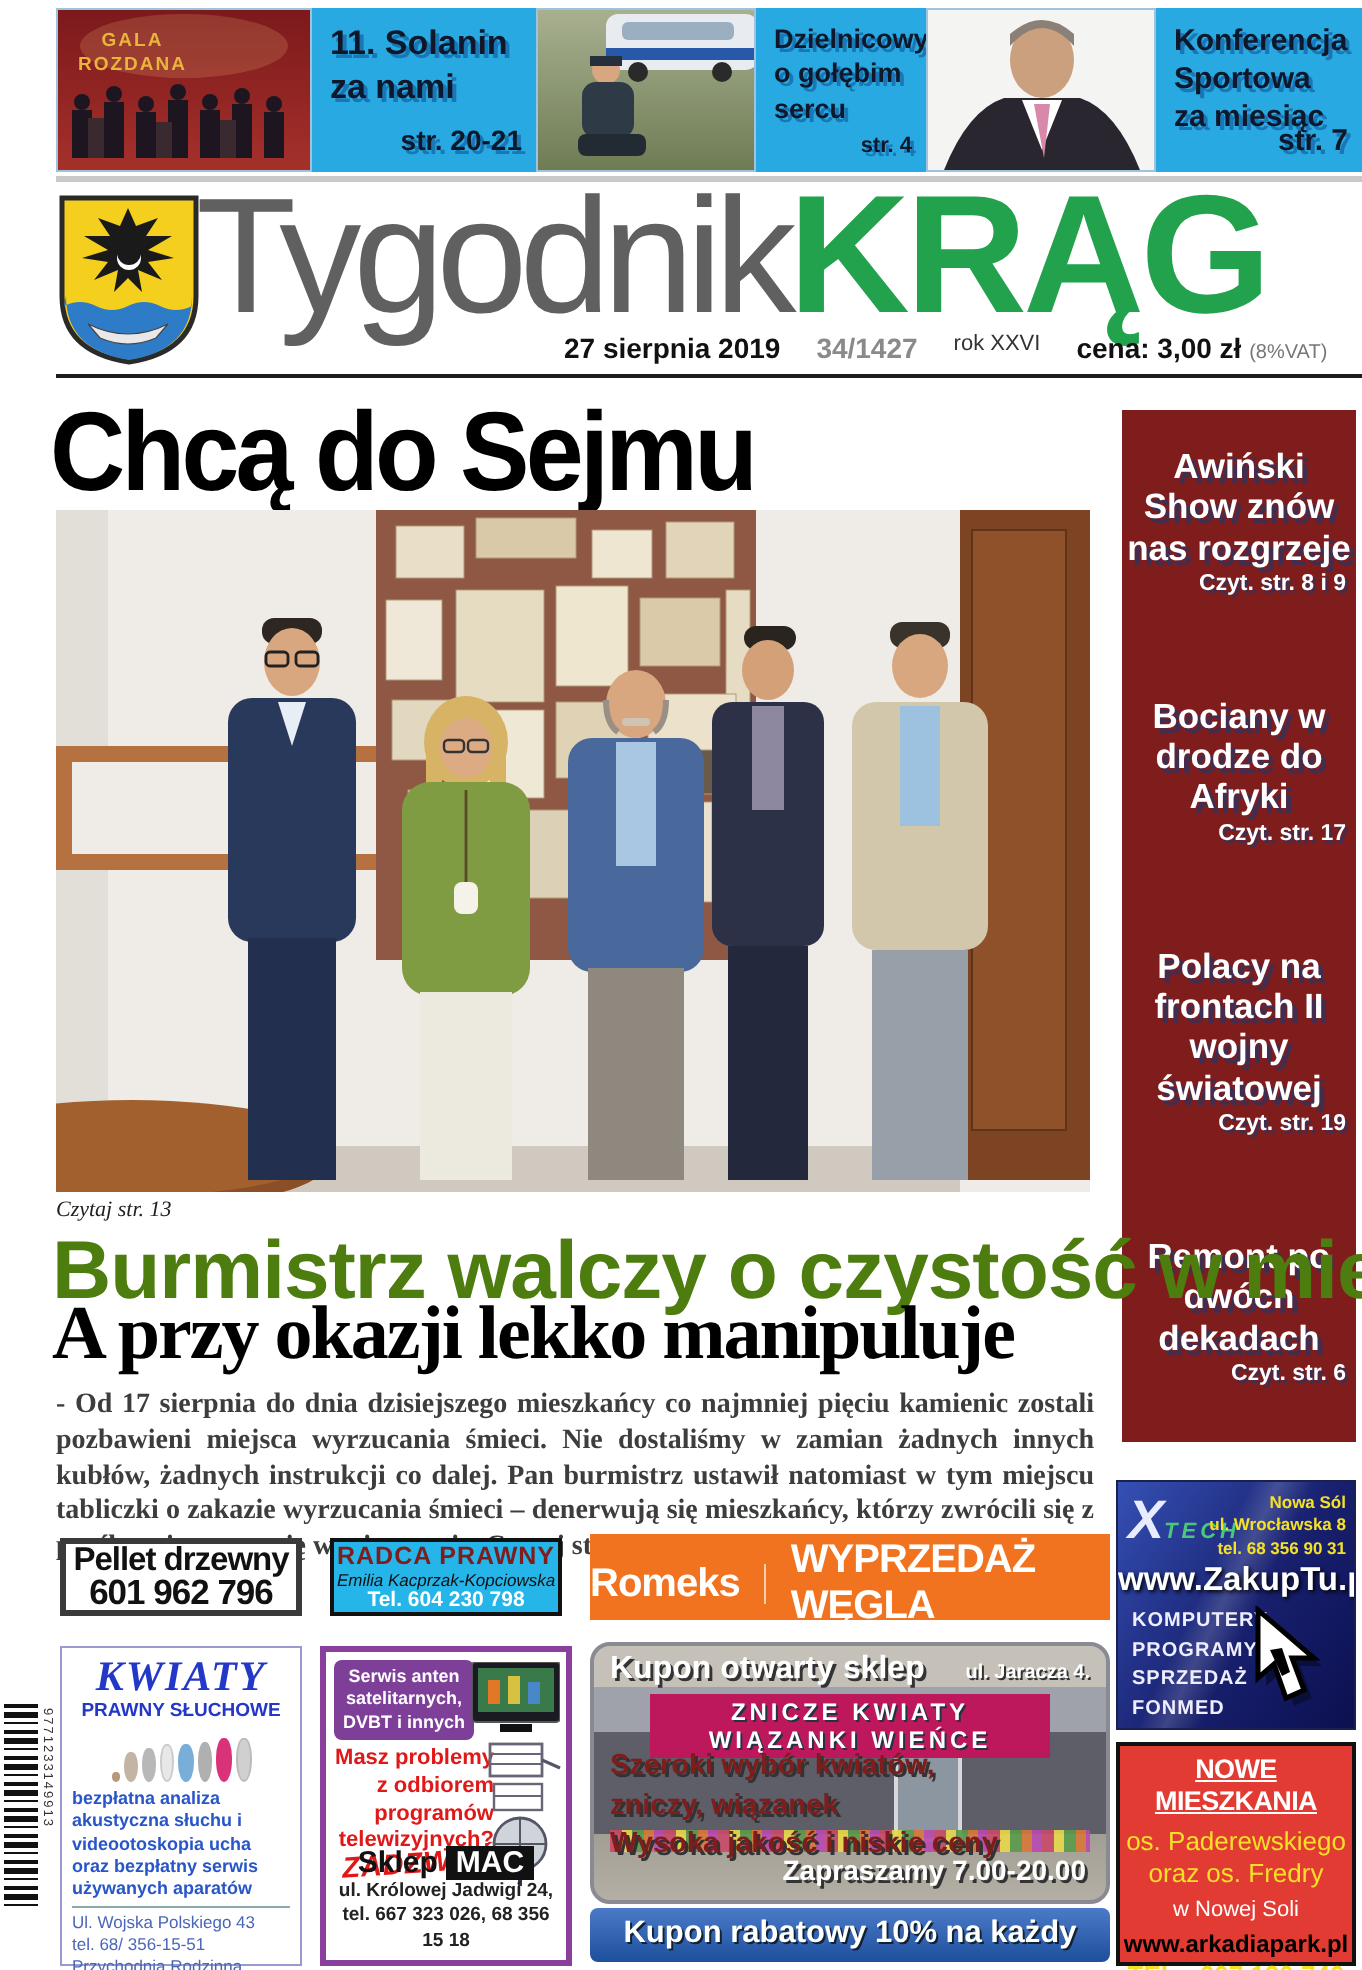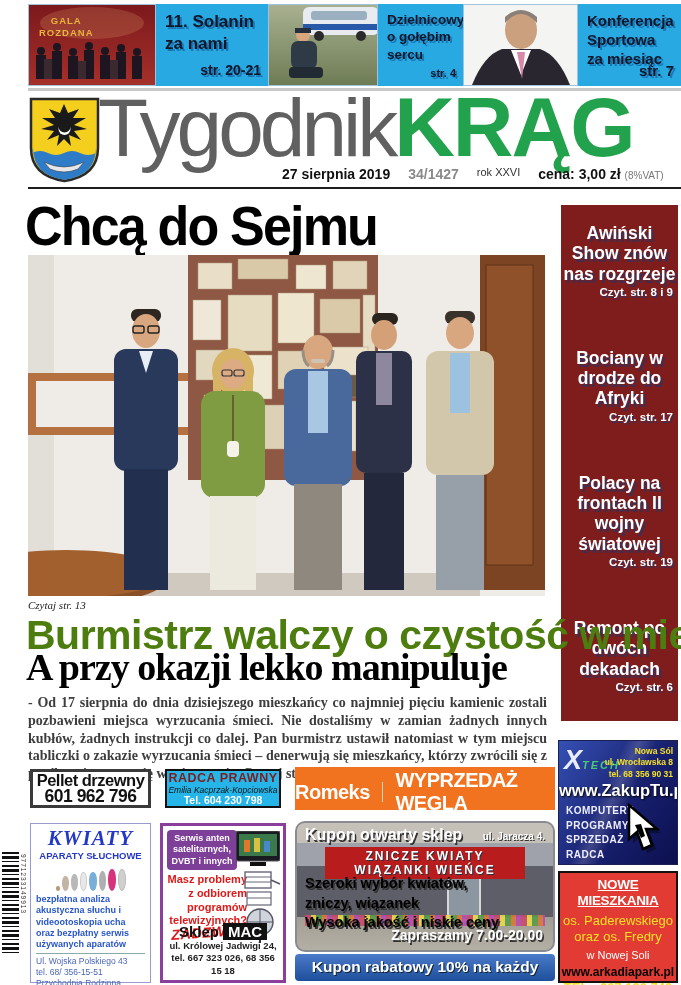--- a/index.html
+++ b/index.html
@@ -114,23 +114,23 @@
   .ad-znicze{left:295px;top:821px;width:260px;height:131px;border-radius:10px;overflow:hidden;
              border:2px solid #8a8a92;background:#9a9a9e}
   .zn-bg{position:absolute;inset:0;
          background:linear-gradient(180deg,#c6c1b8 0%,#c6c1b8 16%,#9fa2aa 16%,#9fa2aa 34%,#5e5e68 34%,#5e5e68 74%,#a39e94 74%,#b4afa4 100%)}
   .zn-door{position:absolute;left:150px;top:50px;width:34px;height:48px;background:#8c96a0;border:2px solid #d8d8dc}
   .zn-flowers{position:absolute;left:8px;right:8px;bottom:24px;height:11px;opacity:.9;
     background:repeating-linear-gradient(90deg,#c84a6a 0 6px,#e8d84a 6px 11px,#5a9a4a 11px 17px,#d87838 17px 22px,#b84ab0 22px 27px)}
   .zn-head{position:absolute;left:8px;right:8px;top:3px;display:flex;justify-content:space-between;align-items:baseline}
   .zn-new{color:#fff;font-weight:bold;font-size:16px;text-shadow:1.5px 1.5px 0 #333}
   .zn-street{color:#fff;font-weight:bold;font-size:10px;text-shadow:1px 1px 0 #333}
-  .zn-banner{position:absolute;left:28px;right:28px;top:24px;background:#b91c1c;color:#fff;font-weight:bold;
+  .zn-banner{position:absolute;left:28px;right:28px;top:24px;background:#be185d;color:#fff;font-weight:bold;
              font-size:12px;text-align:center;letter-spacing:2px;padding:2px 0;text-shadow:1px 1px 0 #234}
-  .zn-lines{position:absolute;left:8px;top:51px;color:#000000;font-weight:bold;font-size:14.5px;line-height:1.35;
+  .zn-lines{position:absolute;left:8px;top:51px;color:#7f1d1d;font-weight:bold;font-size:14.5px;line-height:1.35;
             text-shadow:1.5px 1.5px 0 #333}
   .zn-hours{position:absolute;right:10px;bottom:7px;color:#fff;font-weight:bold;font-size:14px;
             text-shadow:1.5px 1.5px 0 #333}
   .ad-coupon{left:295px;top:954px;width:260px;height:27px;border-radius:4px;
              background:linear-gradient(180deg,#4a7ac8,#1e4f9c);color:#fff;font-weight:bold;font-size:15.5px;
              text-align:center;line-height:26px;text-shadow:1px 1px 0 #123}
 
   
   .ad-xtech{left:558px;top:740px;width:120px;height:125px;border:1px solid #1a2050;overflow:hidden;
             background:linear-gradient(125deg,#3550b4 0%,#18206e 55%,#0c1050 100%)}
@@ -393,21 +393,21 @@
       <span>WYPRZEDAŻ WĘGLA</span>
     </div>
     <div class="r2">tel.: 601 962 796</div>
   </div>
 
   <div class="abs barcode"></div>
   <div class="abs barcode-num">9771233149913</div>
 
   <div class="abs ad-fonmed">
     <div class="fm-brand">KWIATY</div>
-    <div class="fm-sub">APARATY SŁUCHOWE</div>
+    <div class="fm-sub">PRAWNY SŁUCHOWE</div>
     <div class="fm-aids">
       <i style="width:4px;height:5px;background:#b89878"></i>
       <i style="width:7px;height:15px;background:#c4b4a4"></i>
       <i style="width:7px;height:17px;background:#b8b8b8"></i>
       <i style="width:7px;height:19px;background:#e8e8e8;border:1px solid #ccc"></i>
       <i style="width:8px;height:19px;background:#78aed8"></i>
       <i style="width:7px;height:20px;background:#b0b0b0"></i>
       <i style="width:8px;height:22px;background:#d8337a"></i>
       <i style="width:8px;height:22px;background:#d0d0d0;border:1px solid #bbb"></i>
     </div>
@@ -479,21 +479,21 @@
     <div class="xt-contact">
       <div>Nowa Sól</div>
       <div>ul. Wrocławska 8</div>
       <div>tel. 68 356 90 31</div>
     </div>
     <div class="xt-url">www.ZakupTu.pl</div>
     <div class="xt-list">
       <div>KOMPUTERY</div>
       <div>PROGRAMY</div>
       <div>SPRZEDAŻ</div>
-      <div>RADCA</div>
+      <div>FONMED</div>
       <div>USŁUGI</div>
     </div>
     <svg class="xt-cursor" width="50" height="56" viewBox="0 0 50 56">
       <path d="M10 6 V40 L18 33 L24 50 L33 46 L27 30 L38 30 Z" fill="#0a0f3a"></path>
       <path d="M6 2 V36 L14 29 L20 46 L29 42 L23 26 L34 26 Z" fill="#fff" stroke="#000" stroke-width="2.5"></path>
       <path d="M12 22 l6 -1 l4 12 l-4 2 z" fill="#000"></path>
     </svg>
   </div>
 
   <div class="abs ad-arkadia">

